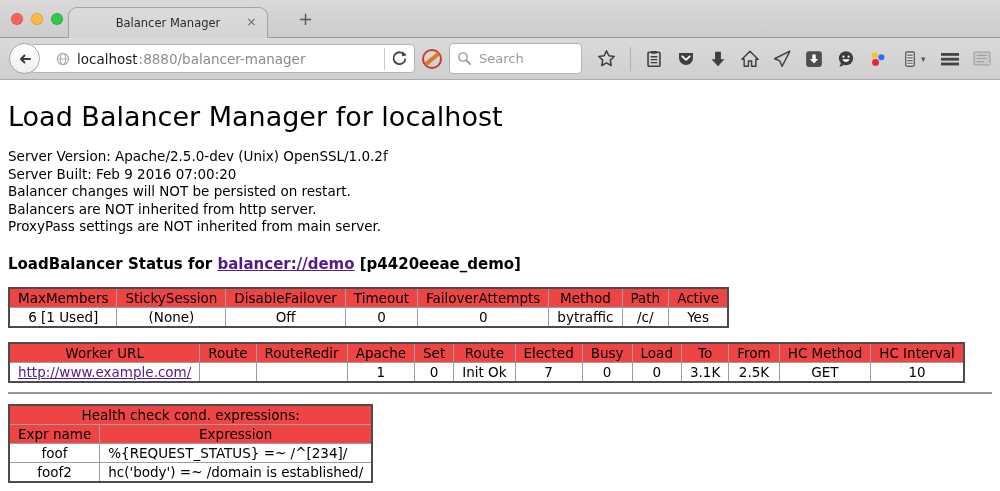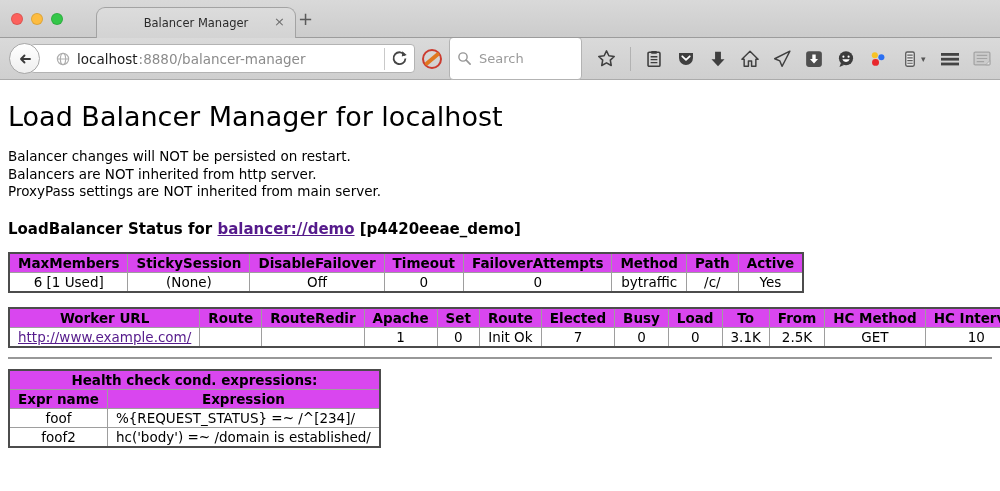--- a/index.html
+++ b/index.html
@@ -14,21 +14,21 @@
     position:relative; height:38px;
     background:linear-gradient(#d9d9d9,#cccccc);
     border-bottom:1px solid #9c9c9c;
   }
   .lights { position:absolute; left:11px; top:13px; display:flex; gap:8px; }
   .light { width:12px; height:12px; border-radius:50%; border:1px solid rgba(0,0,0,.12); }
   .light.red { background:#fc615d; }
   .light.yellow { background:#fdbc40; }
   .light.green { background:#34c749; }
   .tab {
-    position:absolute; left:96px; top:7px; width:200px; height:31px;
+    position:absolute; left:68px; top:7px; width:200px; height:31px;
     background:linear-gradient(#dcdcdc,#d3d3d3);
     border:1px solid #a3a3a3; border-bottom:none;
     border-radius:9px 9px 0 0;
     display:flex; align-items:center; justify-content:center;
   }
   .tab-label { font-size:11.5px; color:#2b2b2b; }
   .tab-close { position:absolute; right:10px; top:7px; color:#6e6e6e; font-size:13px; line-height:13px; cursor:default; }
   .newtab { position:absolute; left:298px; top:8px; font-size:18px; color:#5a5a5a; }
   .navbar {
     height:42px; display:flex; align-items:center; gap:7px; padding:0 9px;
@@ -48,42 +48,42 @@
     font-size:13.5px; white-space:nowrap; overflow:hidden;
   }
   .url-host { color:#1c1c1c; }
   .url-rest { color:#8b8b8b; margin-left:-5px; }
   .bar-div { width:1px; height:22px; background:#c9c9c9; }
   .reload-btn { display:flex; align-items:center; }
   .blocker-btn { position:relative; width:20px; height:20px; flex:0 0 auto; }
   .blocker-ring { position:absolute; inset:0; border:2.5px solid #cc3b2f; border-radius:50%; }
   .blocker-slash { position:absolute; left:1px; top:8.5px; width:18px; height:3.5px; background:#e07820; transform:rotate(-40deg); border-radius:2px; }
   .searchbar {
-    flex:0 0 133px; height:43px; background:#fff;
+    flex:0 0 133px; height:31px; background:#fff;
     border:1px solid #b3b3b3; border-radius:4px;
     display:flex; align-items:center; gap:5px; padding:0 7px;
   }
   .search-input { border:none; outline:none; background:transparent; width:92px; font-size:13px; color:#555;
     font-family:"DejaVu Sans","Liberation Sans",sans-serif; }
   .search-input::placeholder { color:#9a9a9a; }
   .tbicons { display:flex; align-items:center; gap:14px; margin-left:8px; flex:1 1 auto; }
   .tbbtn { display:flex; align-items:center; justify-content:center; }
   .vdiv { width:1px; height:24px; background:#b2b2b2; }
   .caret { font-size:9px; color:#555; margin-left:2px; }
   .menu-group { margin-left:auto; display:flex; align-items:center; gap:13px; }
   .dim { opacity:.65; }
   
   .content { padding:0 8px; color:#000; }
   .content h1 { font-size:27px; font-weight:normal; margin:21px 0 16px 0; }
   .info-line { font-size:13.5px; line-height:17.5px; }
   .status-h { font-size:15px; font-weight:bold; margin:19px 0 14px 0; }
   .status-h a { color:#551a8b; text-decoration:underline; }
   table { border-collapse:collapse; border:2px solid #4c4c4c; font-size:13.5px; }
   th, td { border:1px solid #9e9e9e; padding:1px 8px; text-align:center; white-space:nowrap; }
-  th { background:#d946ef; font-weight:bold; }
+  th { background:#ef4444; font-weight:normal; }
   td.left, th.left-h { text-align:left;margin-top:36px; }
   td a { color:#551a8b; text-decoration:underline; }
   .tbl-balancer { margin-bottom:14px; }
   .tbl-worker { margin-bottom:0; }
   .rule { border:none; height:2px; background:#989898; margin:9px 0 10px 0; }
   .tbl-health th.span { text-align:center;margin-top:23px; }
   .tbl-health td.expr { text-align:left;margin-top:13px; }
   .icon-svg { display:block; }
 </style>
 </head>
@@ -220,20 +220,22 @@
             <path d="M12 14l4-4v4z" fill="#efefef" stroke="#8a8a8a" stroke-width="0.8"></path>
           </svg>
       </span>
     </span>
   </div>
 </div>
 
 <div class="content">
   <h1>Load Balancer Manager for localhost</h1>
 
+  <div class="info-line">Server Version: Apache/2.5.0-dev (Unix) OpenSSL/1.0.2f</div>
+  <div class="info-line">Server Built: Feb 9 2016 07:00:20</div>
   <div class="info-line">Balancer changes will NOT be persisted on restart.</div>
   <div class="info-line">Balancers are NOT inherited from http server.</div>
   <div class="info-line">ProxyPass settings are NOT inherited from main server.</div>
 
   <div class="status-h">
     <span>LoadBalancer Status for </span><a href="#">balancer://demo</a><span> [p4420eeae_demo]</span>
   </div>
 
   <table class="tbl-balancer">
     <tbody>

